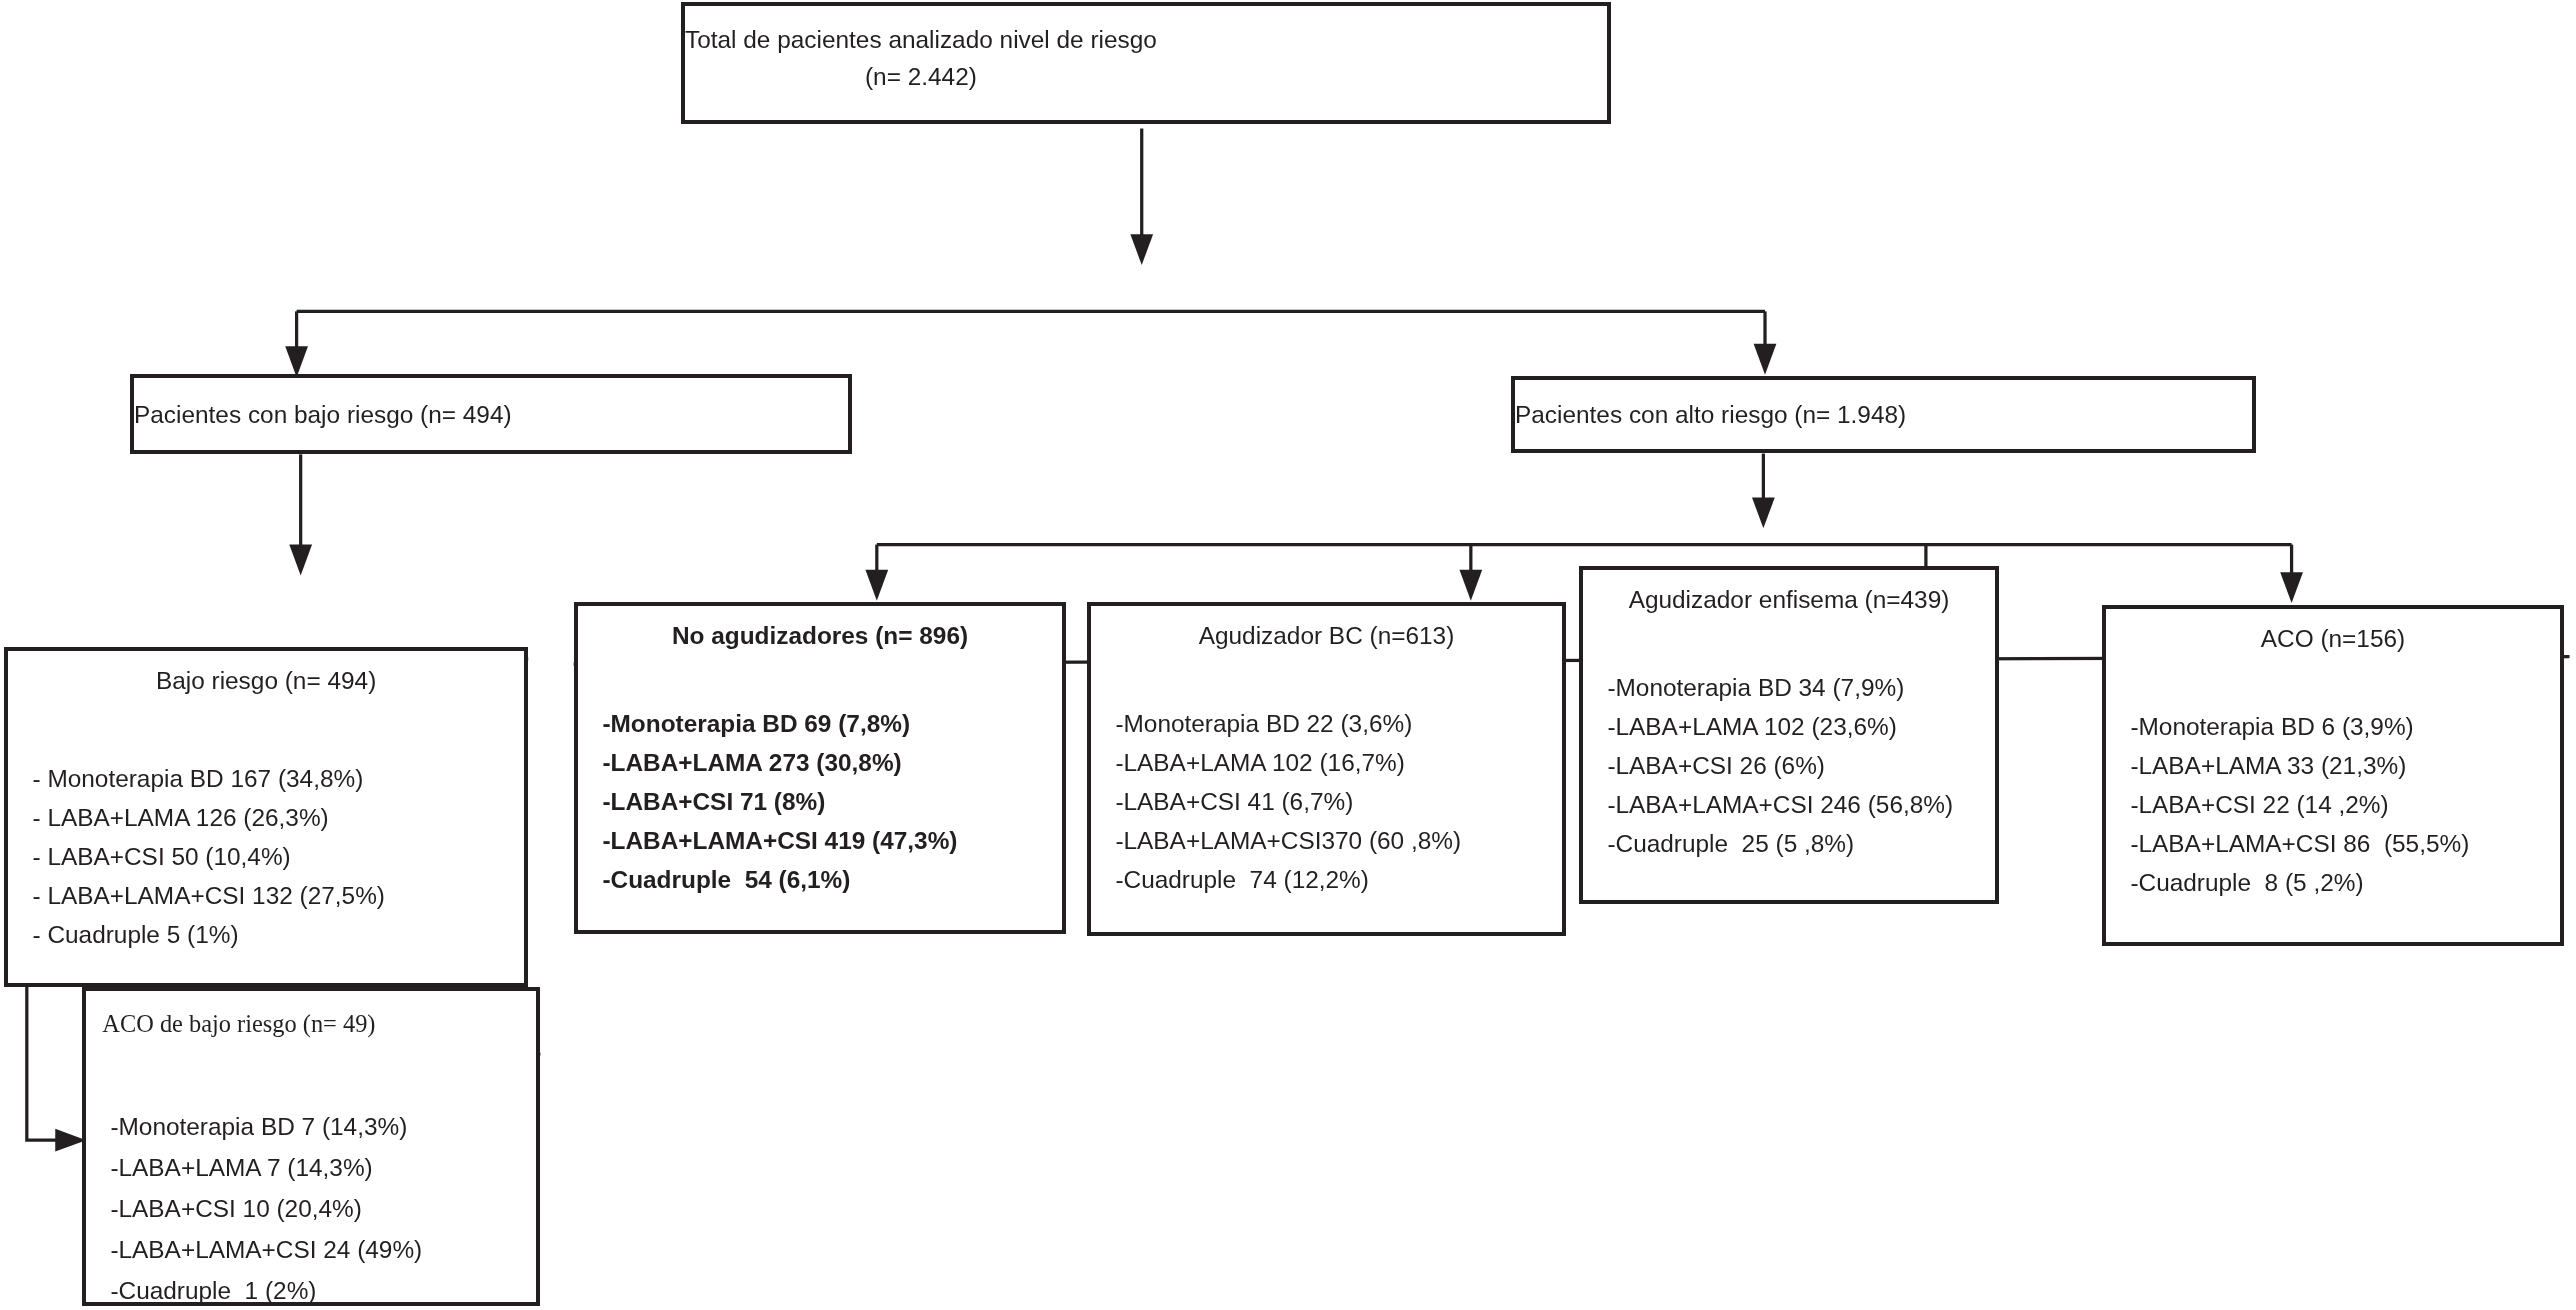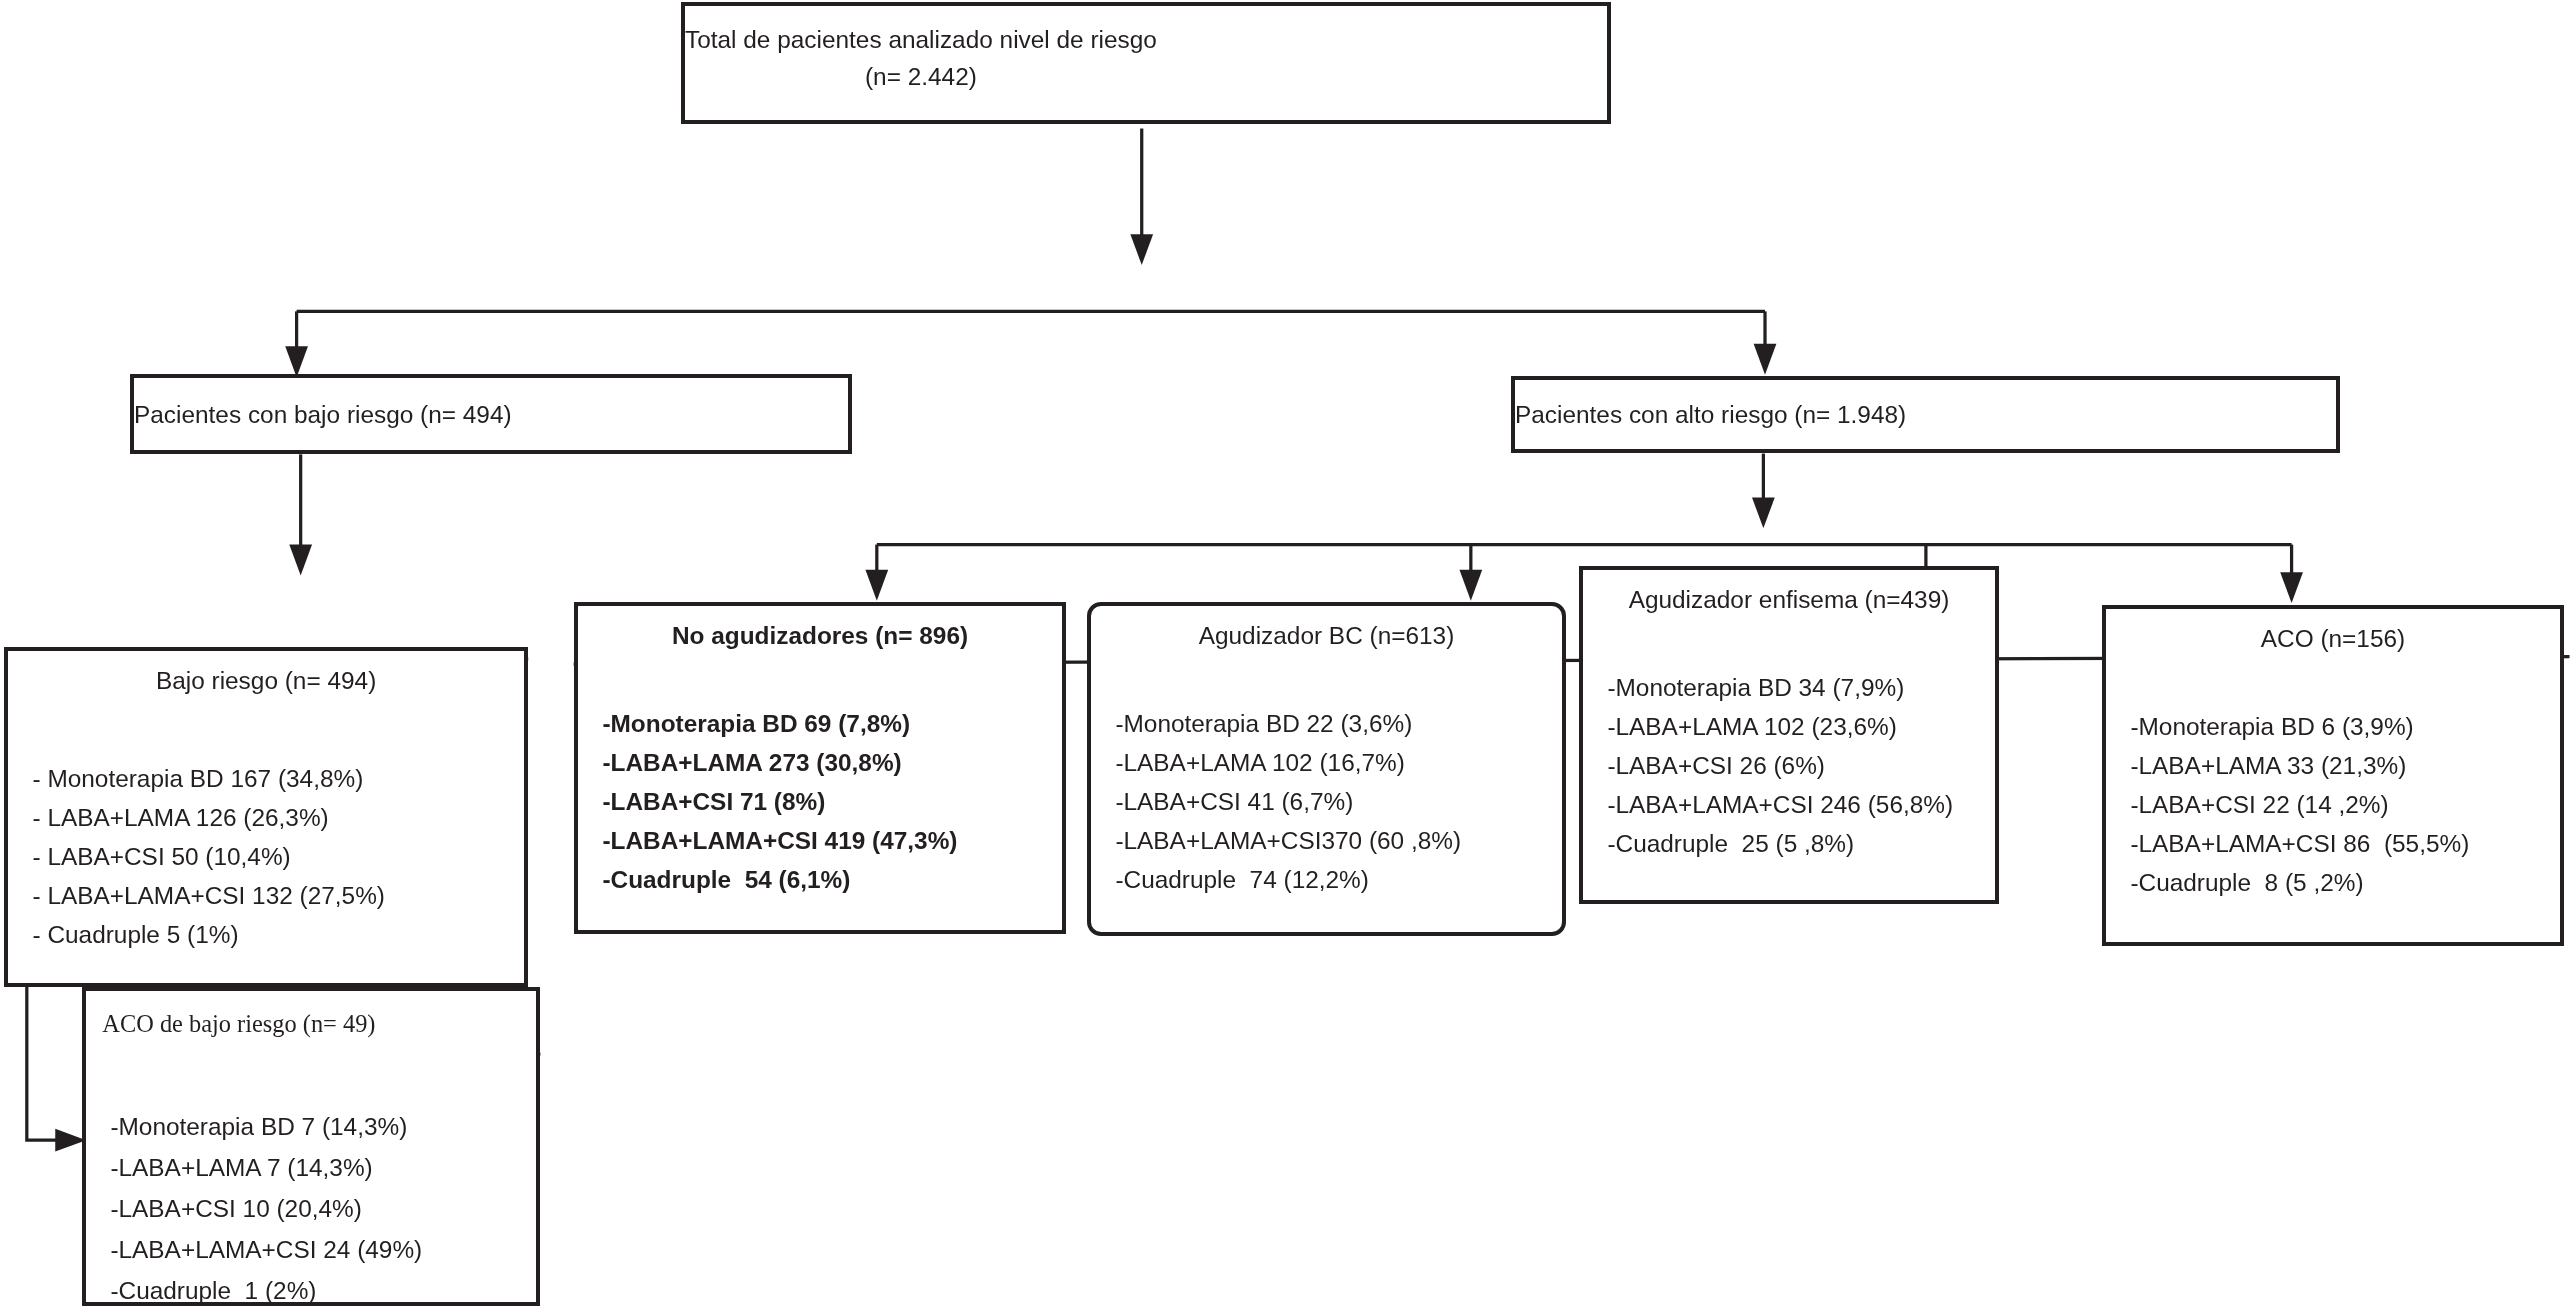--- a/index.html
+++ b/index.html
@@ -95,21 +95,21 @@
 <div class="node center-title nudge-up" style="left:681px;top:2.4px;width:930px;height:122px;">
   <div>
     <div>Total de pacientes analizado nivel de riesgo</div>
     <div>(n= 2.442)</div>
   </div>
 </div>
 
 <div class="node center-title" style="left:130px;top:374px;width:722px;height:80px;">
   <span>Pacientes con bajo riesgo (n= 494)</span>
 </div>
-<div class="node center-title" style="left:1511px;top:376px;width:829px;height:77px;">
+<div class="node center-title" style="left:1511px;top:376px;width:745px;height:77px;">
   <span>Pacientes con alto riesgo (n= 1.948)</span>
 </div>
 
 <div class="node" style="left:4.1px;top:599px;width:524px;height:340px;margin-top:48px;">
   <div class="l3-header">Bajo riesgo (n= 494)</div>
   <div class="l3-body pad-more">
     <span class="list-item">- Monoterapia BD 167 (34,8%)</span>
     <span class="list-item">- LABA+LAMA 126 (26,3%)</span>
     <span class="list-item">- LABA+CSI 50 (10,4%)</span>
     <span class="list-item">- LABA+LAMA+CSI 132 (27,5%)</span>
@@ -121,21 +121,21 @@
   <div class="l3-header">No agudizadores (n= 896)</div>
   <div class="l3-body">
     <span class="list-item">-Monoterapia BD 69 (7,8%)</span>
     <span class="list-item">-LABA+LAMA 273 (30,8%)</span>
     <span class="list-item">-LABA+CSI 71 (8%)</span>
     <span class="list-item">-LABA+LAMA+CSI 419 (47,3%)</span>
     <span class="list-item">-Cuadruple  54 (6,1%)</span>
   </div>
 </div>
 
-<div class="node" style="left:1087px;top:602px;width:479px;height:334px;border-radius:14px;">
+<div class="node" style="left:1087px;top:602px;width:479px;height:334px;">
   <div class="l3-header">Agudizador BC (n=613)</div>
   <div class="l3-body">
     <span class="list-item">-Monoterapia BD 22 (3,6%)</span>
     <span class="list-item">-LABA+LAMA 102 (16,7%)</span>
     <span class="list-item">-LABA+CSI 41 (6,7%)</span>
     <span class="list-item">-LABA+LAMA+CSI370 (60 ,8%)</span>
     <span class="list-item">-Cuadruple  74 (12,2%)</span>
   </div>
 </div>
 

